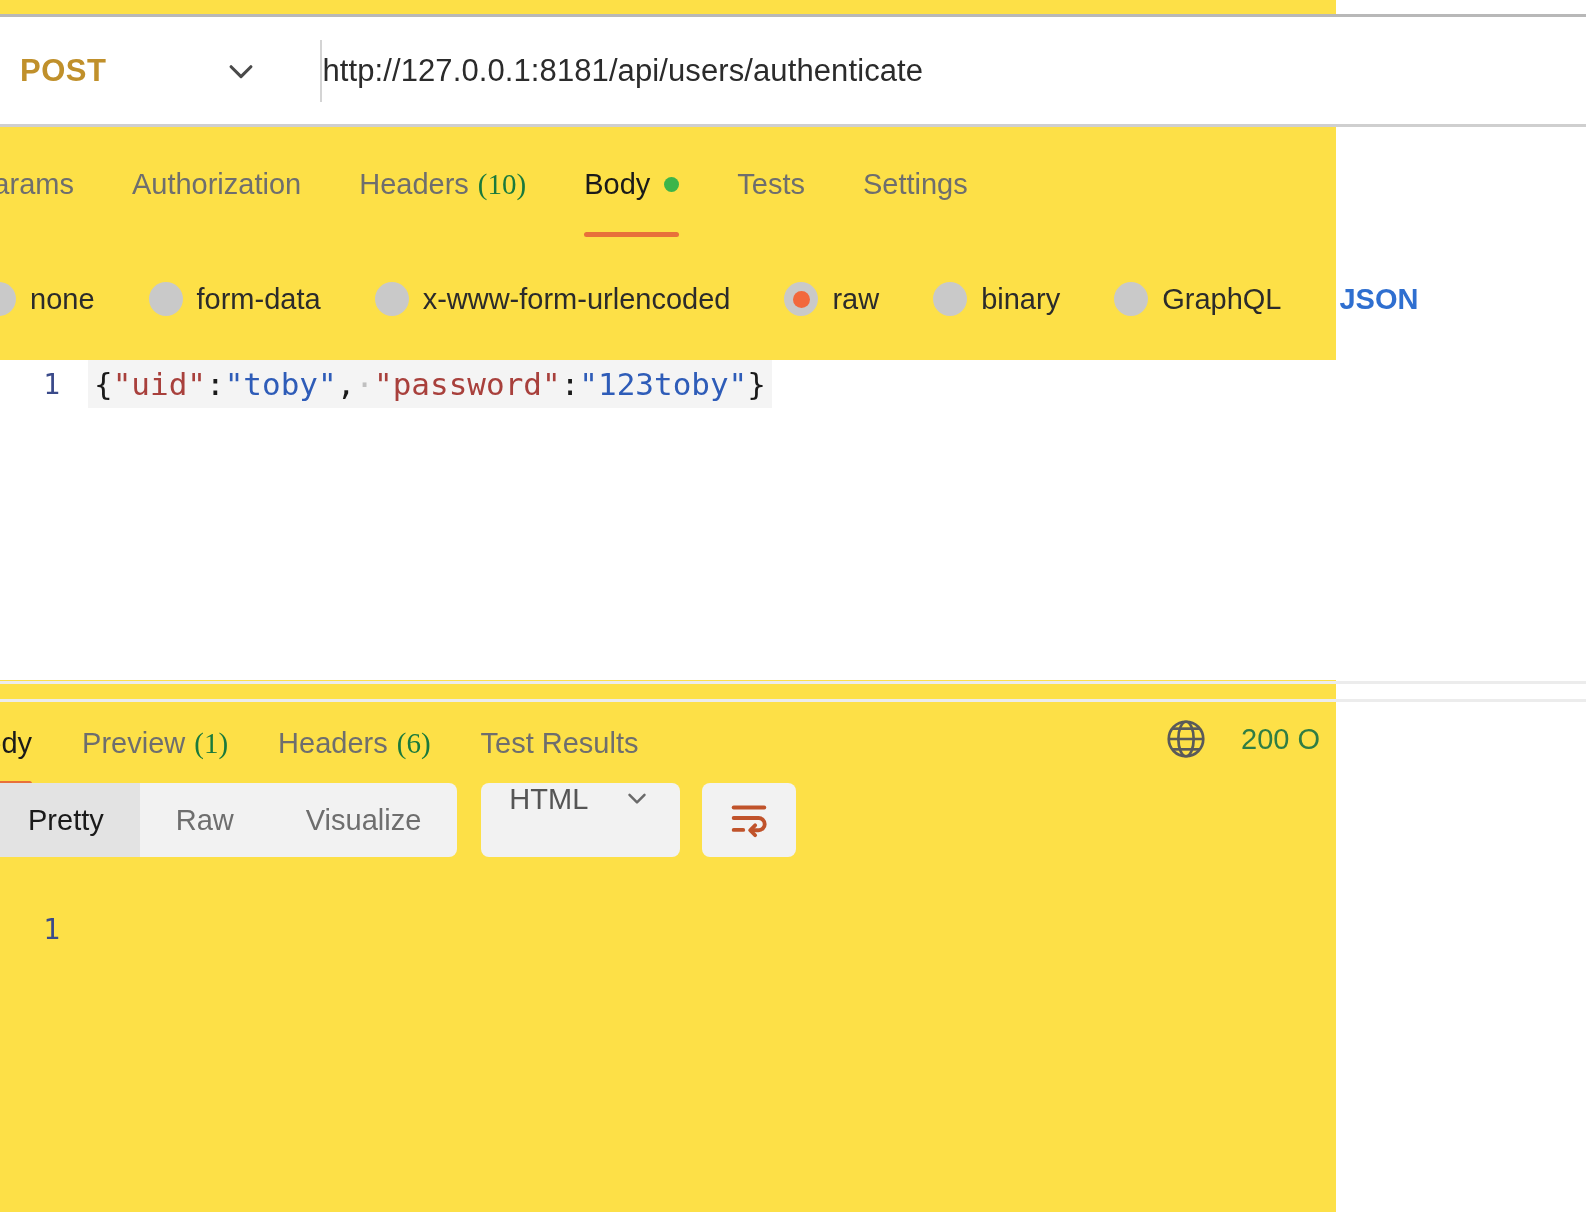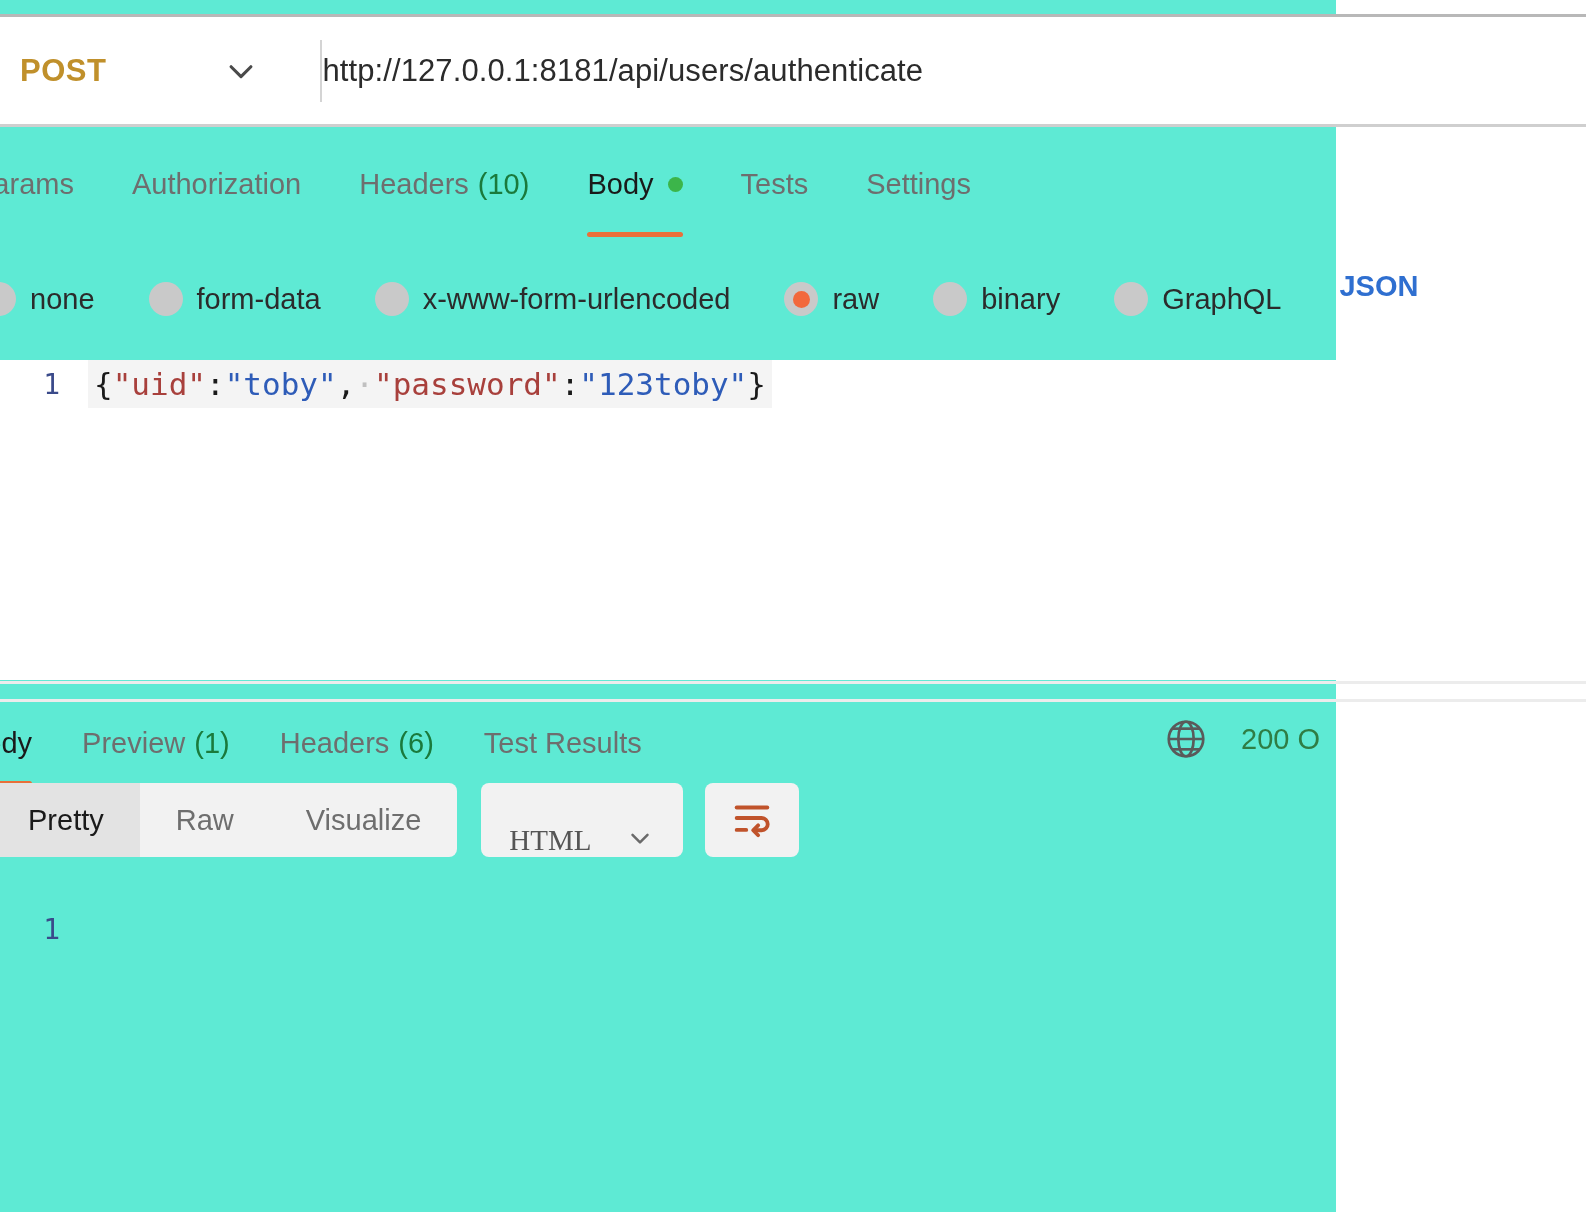--- a/index.html
+++ b/index.html
@@ -13,21 +13,21 @@
     overflow: hidden;
     font-family: "Liberation Sans", sans-serif;
     color: #1a1a1a;
     -webkit-font-smoothing: antialiased;
   }
 
   .app {
     position: relative;
     width: 1336px;
     height: 1212px;
-    background: #5eead4;
+    background: #fde047;
   }
 
   
   .urlbar {
     position: absolute;
     left: 0;
     top: 14px;
     width: 1586px;
     height: 113px;
     background: #ffffff;
@@ -90,37 +90,38 @@
   .req-tab.active { color: #1a1a1a; }
   .req-tab.active .tab-underline {
     position: absolute;
     left: 0;
     right: 0;
     bottom: 0;
     height: 5px;
     background: #e8703a;
     border-radius: 3px;
   }
-  .tab-count { color: #1a7a3c; margin-left: 9px; }
+  .tab-count { color: #1a7a3c; margin-left: 9px; font-family: Liberation Serif, serif; }
   .green-dot {
     width: 15px;
     height: 15px;
     border-radius: 50%;
     background: #3cb54a;
     margin-left: 14px;
   }
 
   
   .body-types {
     position: absolute;
     left: 0;
     top: 270px;
     width: 1586px;
     height: 58px;
     display: flex;
+    align-items: center;
     white-space: nowrap;
   }
   .radio-item {
     display: flex;
     align-items: center;
     margin-right: 54px;
     font-size: 29px;
     color: #2b2b2b;
   }
   .radio-item:first-child { margin-left: -18px; }
@@ -286,23 +287,22 @@
   .seg.active {
     background: #e3e3e3;
     color: #1a1a1a;
   }
   .fmt-select {
     margin-left: 24px;
     height: 74px;
     background: #f2f2f2;
     border-radius: 8px;
     display: flex;
-    align-items: flex-end;
+    align-items: flex-start;
     padding: 0 28px;
-    font-family: Liberation Serif, serif;
   }
   .fmt-label {
     font-size: 29px;
     color: #555555;
     margin-right: 34px;
   }
   .wrap-btn {
     margin-left: 22px;
     width: 94px;
     height: 74px;

